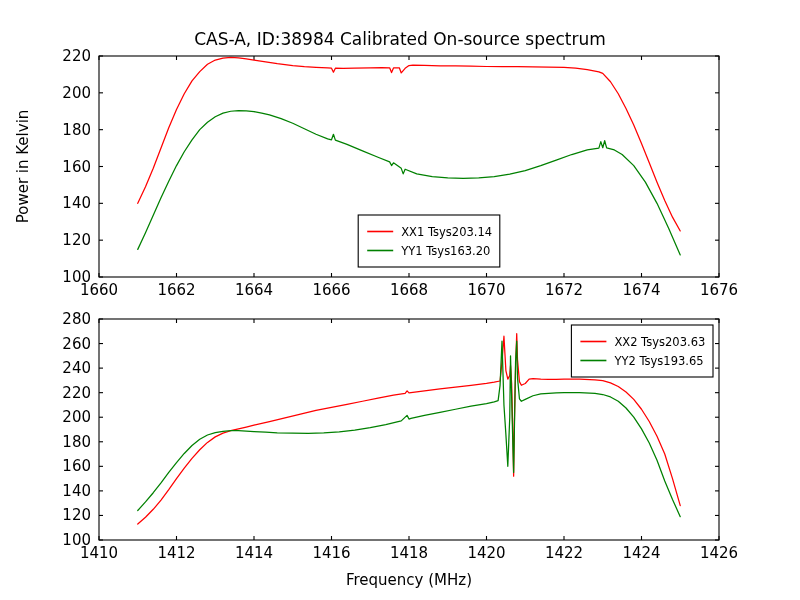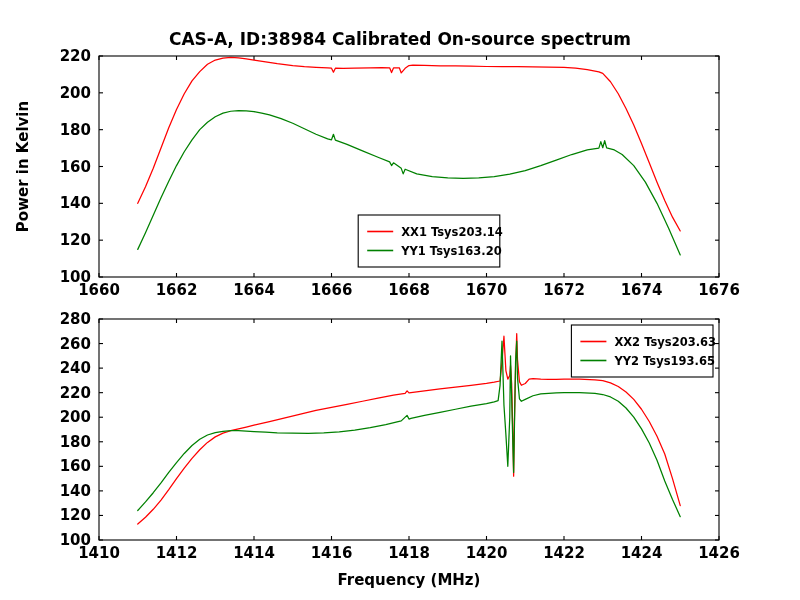--- a/index.html
+++ b/index.html
@@ -11,21 +11,20 @@
     width: 800px;
     height: 600px;
     font-family: "DejaVu Sans", sans-serif;
     overflow: hidden;
   }
   #figure {
     position: relative;
     width: 800px;
     height: 596px;
     background: #ffffff;
-    font-weight: bold;
   }
   svg.plot-canvas {
     position: absolute;
     left: 0;
     top: 0;
     width: 800px;
     height: 600px;
   }
   text {
     font-family: "DejaVu Sans", sans-serif;

